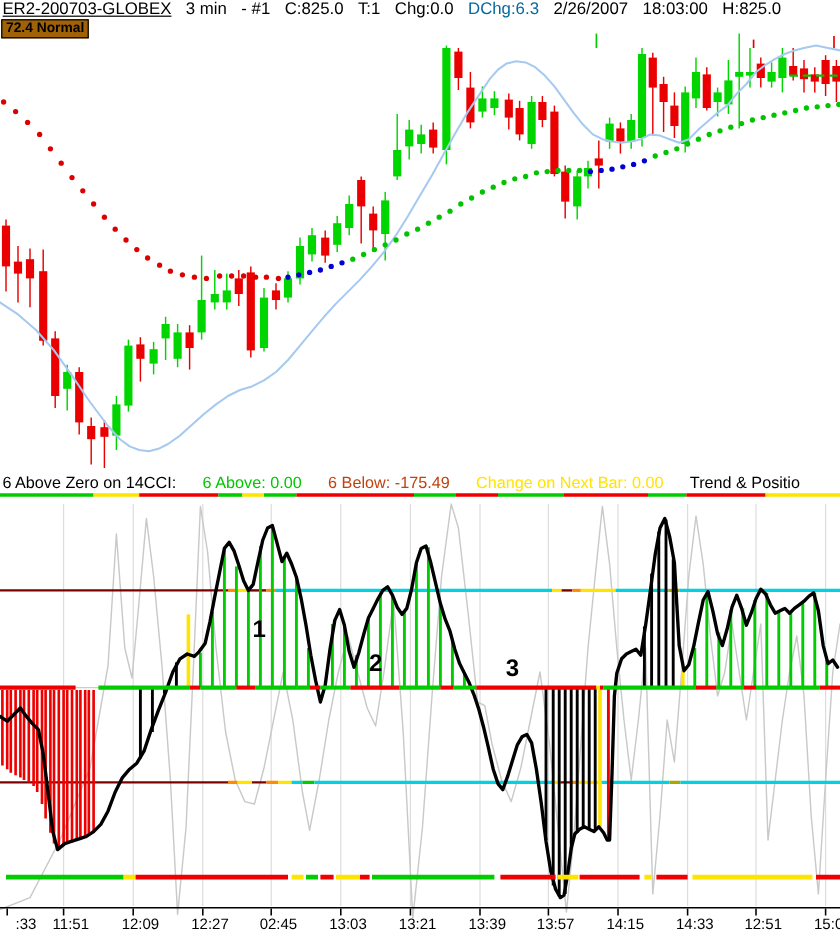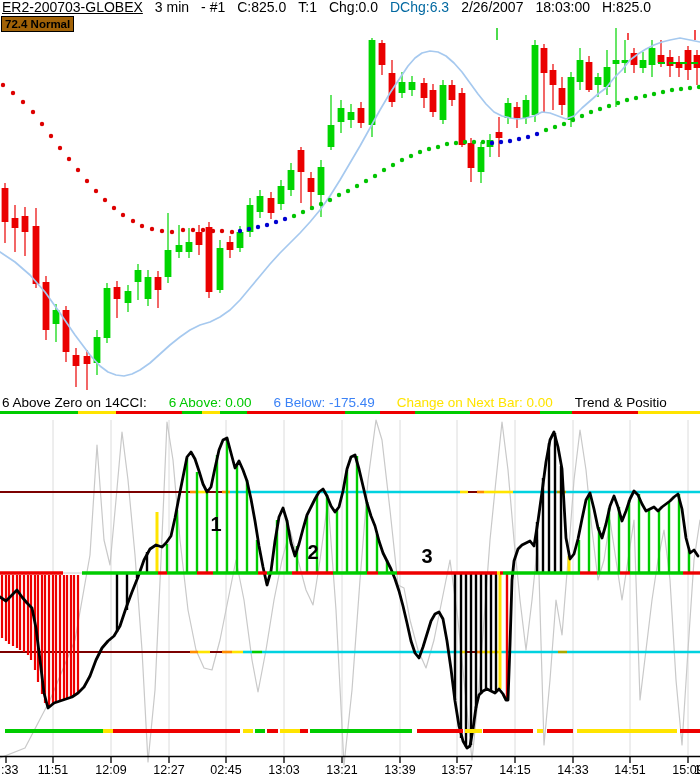--- a/index.html
+++ b/index.html
@@ -8,24 +8,24 @@
   .canvas{position:absolute;left:0;top:0;}
   .titlebar{position:absolute;left:2px;top:0;width:698px;height:16px;display:flex;gap:12px;
             font-size:14px;line-height:15px;color:#000;white-space:nowrap;overflow:hidden;}
   .titlebar .sym{text-decoration:underline;}
   .titlebar .dchg{color:#0369a1;}
   .badge{position:absolute;left:1px;top:16px;background:#a16207;border:1px solid #000;
          font-size:11.5px;font-weight:bold;line-height:14px;padding:0 3px;color:#000;}
   .indheader{position:absolute;left:2px;top:395px;width:698px;height:16px;display:flex;gap:22px;
              font-size:13.5px;line-height:16px;white-space:nowrap;overflow:hidden;color:#000;}
   .ih-above{color:#00c800;}
-  .ih-below{color:#3b82f6;}
+  .ih-below{color:#c2410c;}
   .ih-change{color:#ffe400;}
   .timeaxis{position:absolute;left:0;top:763px;width:700px;height:16px;}
-  .tlabel{position:absolute;top:0;font-size:12.5px;color:#000;transform:translateX(-50%);white-space:nowrap;}
+  .tlabel{position:absolute;top:0;font-size:12.5px;color:#000;transform:translateX(-50%);white-space:nowrap;padding-left:12px;}
   .tlabel.edge{transform:none;}
 </style>
 </head>
 <body>
 
 <div class="win">
   <svg id="chart-canvas" class="canvas" width="700" height="779" viewBox="0 0 700 779">
       <line x1="53" y1="420" x2="53" y2="755" stroke="#dcdcdc" stroke-width="1"></line>
       <line x1="111" y1="420" x2="111" y2="755" stroke="#dcdcdc" stroke-width="1"></line>
       <line x1="169" y1="420" x2="169" y2="755" stroke="#dcdcdc" stroke-width="1"></line>
@@ -473,17 +473,17 @@
       <span class="tlabel" style="left: 53px;">11:51</span>
       <span class="tlabel" style="left: 111px;">12:09</span>
       <span class="tlabel" style="left: 169px;">12:27</span>
       <span class="tlabel" style="left: 226px;">02:45</span>
       <span class="tlabel" style="left: 284px;">13:03</span>
       <span class="tlabel" style="left: 342px;">13:21</span>
       <span class="tlabel" style="left: 400px;">13:39</span>
       <span class="tlabel" style="left: 457px;">13:57</span>
       <span class="tlabel" style="left: 515px;">14:15</span>
       <span class="tlabel" style="left: 573px;">14:33</span>
-      <span class="tlabel" style="left: 630px;">14:51</span>
+      <span class="tlabel" style="left: 630px;">12:51</span>
       <span class="tlabel" style="left: 688px;">15:09</span>
       <span class="tlabel edge" style="left: 694px;">15</span>
     </div>
 </div>
 
 </body></html>

